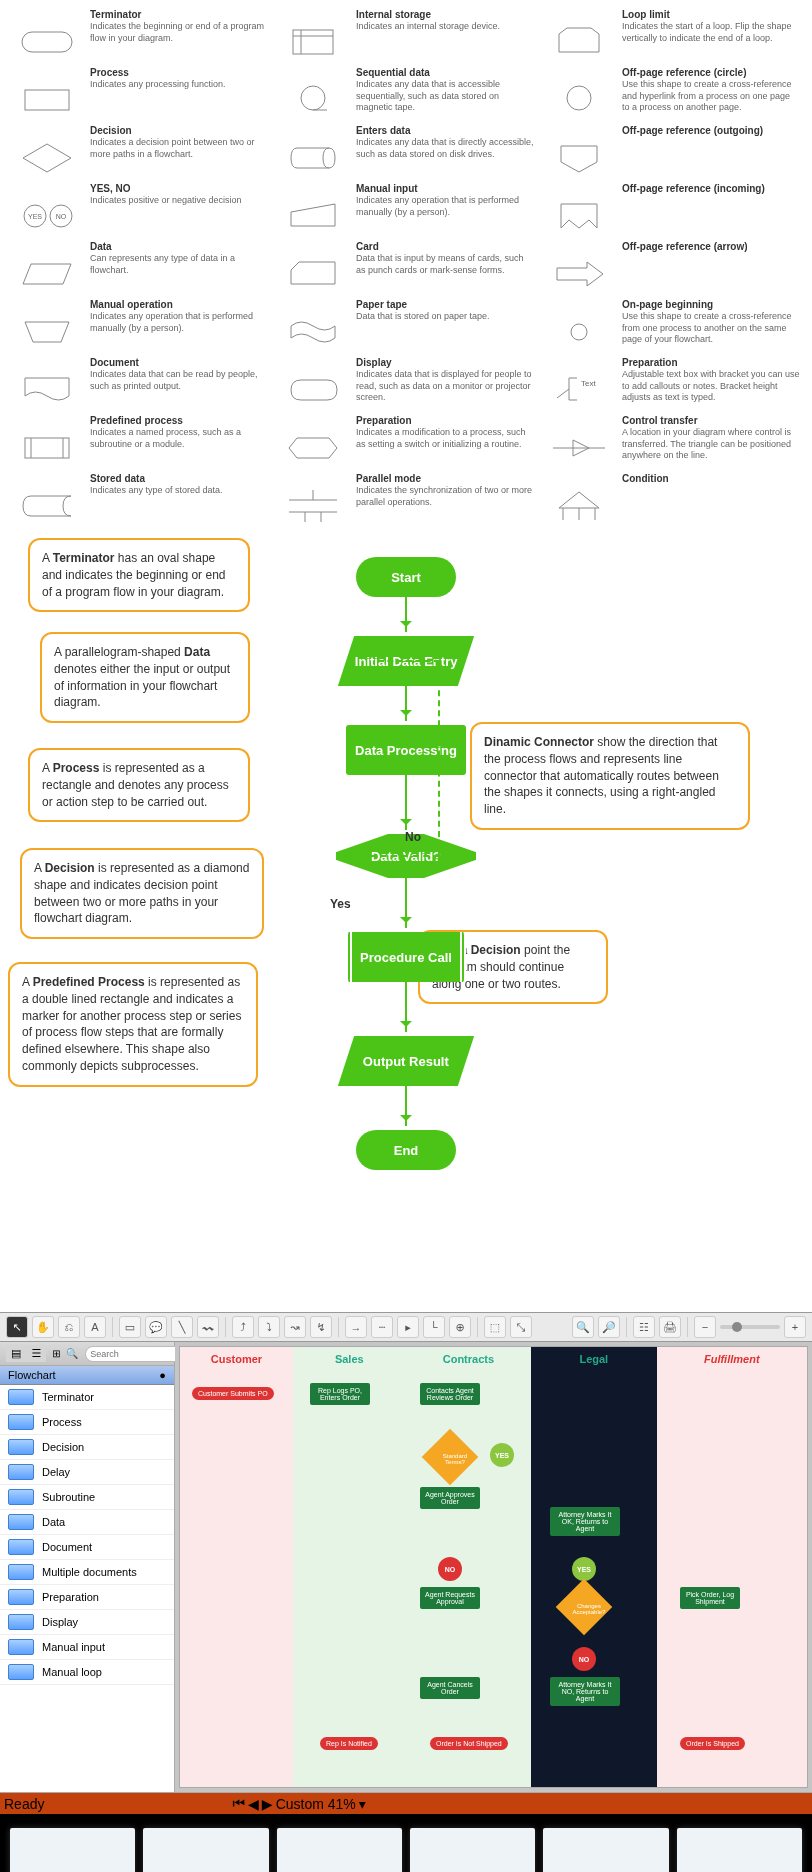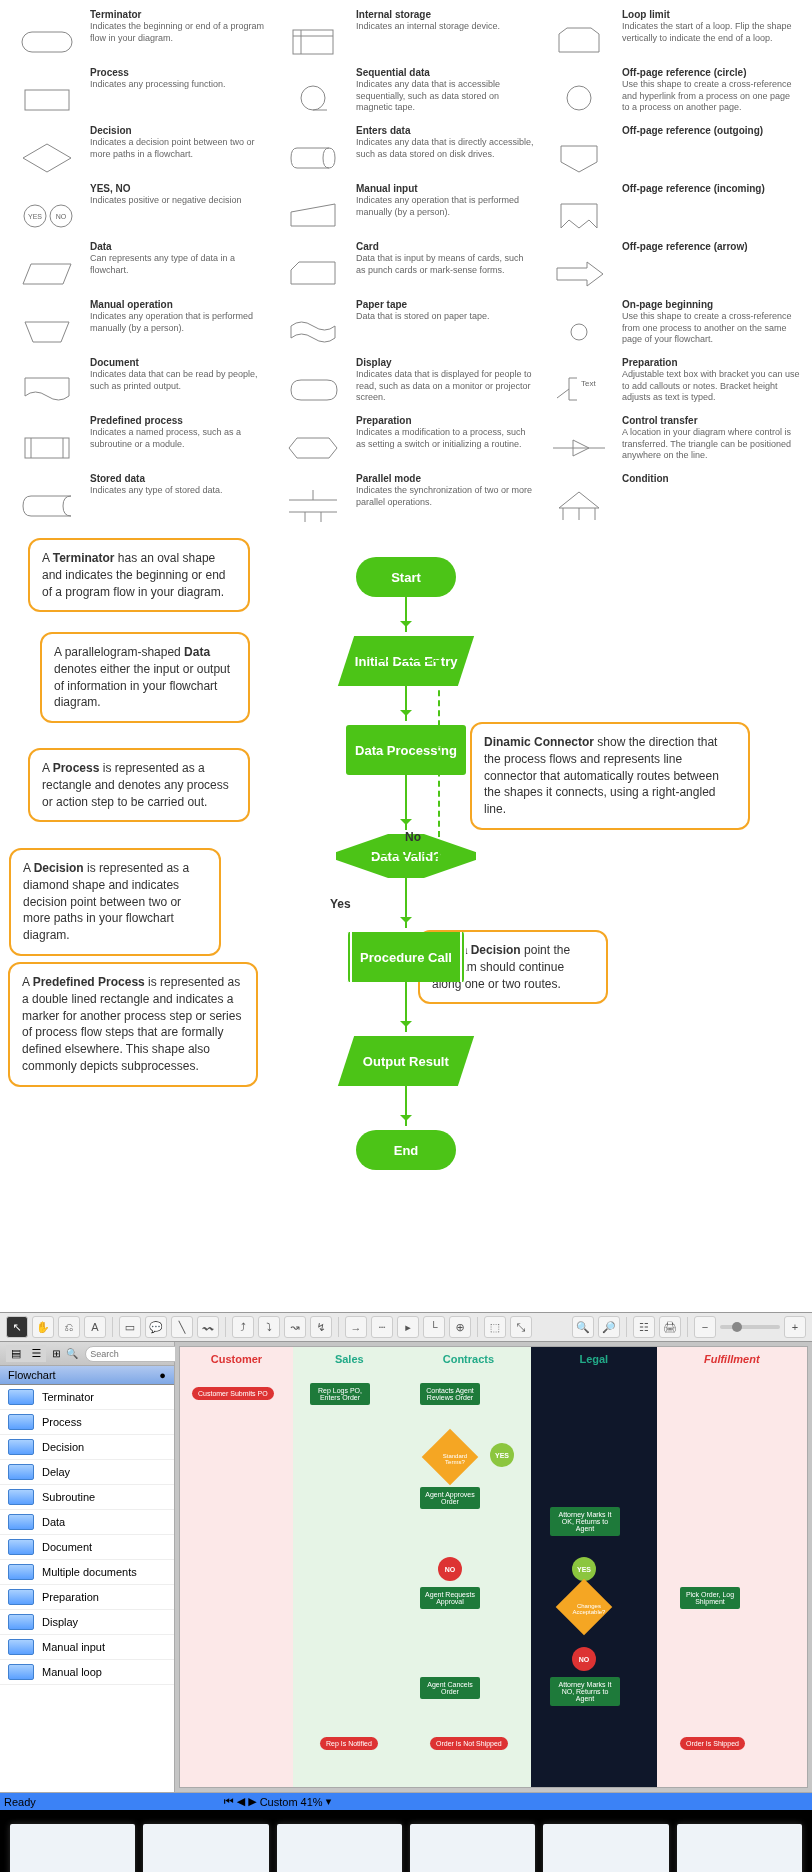--- a/index.html
+++ b/index.html
@@ -61,21 +61,21 @@
 .swim.c3 { left: 36%; width: 20%; background: #e6f4e6; } .swim.c3 .swim-head { color: #2a8; }
 .swim.c4 { left: 56%; width: 20%; background: #0f172a; } .swim.c4 .swim-head { color: #2a8; }
 .swim.c5 { left: 76%; width: 24%; background: #fce8e8; } .swim.c5 .swim-head { color: #d33; font-style: italic; }
 .fc-box { position:absolute; background:#1e7a3a; color:#fff; font-size:7px; padding:4px; border-radius:2px; text-align:center; width:60px; }
 .fc-pill { position:absolute; background:#d33; color:#fff; font-size:7px; padding:3px 6px; border-radius:10px; text-align:center; }
 .fc-diam { position:absolute; width:40px; height:40px; background:#f5a623; transform:rotate(45deg); }
 .fc-diam span { transform:rotate(-45deg); display:block; font-size:6px; color:#fff; text-align:center; padding-top:14px; }
 .fc-circ { position:absolute; width:24px; height:24px; border-radius:50%; display:flex; align-items:center; justify-content:center; font-size:7px; font-weight:bold; color:#fff; }
 .fc-circ.yes { background:#8cc63f; } .fc-circ.no { background:#d33; }
 
-.statusbar { background: #3b82f6; border-top: 1px solid #aaa; font-size: 11px; padding: 2px 4px; display: flex; align-items: center; gap: 8px; }
+.statusbar { background: #c2410c; border-top: 1px solid #aaa; font-size: 14px; padding: 2px 4px; display: flex; align-items: center; gap: 8px; }
 .statusbar .zoom { display:flex; align-items:center; gap:3px; margin-left:180px; }
 
 
 .thumbs { background: #000; padding: 14px 10px 18px; display: flex; gap: 8px; }
 .thumb { flex: 1; height: 80px; background: #eef3f8; border-radius: 2px; box-shadow: 0 0 6px rgba(255,255,255,0.2); }
 .thumb-label { color: #fff; font-size: 12px; padding: 6px 20px; background: #000; }
 </style>
 </head>
 <body>
 
@@ -317,21 +317,21 @@
       <div class="legend-text">
         <b>Condition</b>
       </div>
     </div>
   </div>
 
 <div class="flowchart-section">
   <div class="callout" style="top:6px;left:28px;width:222px" id="co-term">A <b>Terminator</b> has an oval shape and indicates the beginning or end of a program flow in your diagram.</div>
   <div class="callout" style="top:100px;left:40px;width:210px" id="co-data">A parallelogram-shaped <b>Data</b> denotes either the input or output of information in your flowchart diagram.</div>
   <div class="callout" style="top:216px;left:28px;width:222px" id="co-proc">A <b>Process</b> is represented as a rectangle and denotes any process or action step to be carried out.</div>
-  <div class="callout" style="top:316px;left:9px;width:212px" id="co-dec">A <b>Decision</b> is represented as a diamond shape and indicates decision point between two or more paths in your flowchart diagram.</div>
+  <div class="callout" style="top:316px;left:20px;width:244px" id="co-dec">A <b>Decision</b> is represented as a diamond shape and indicates decision point between two or more paths in your flowchart diagram.</div>
   <div class="callout" style="top:430px;left:8px;width:250px" id="co-pre">A <b>Predefined Process</b> is represented as a double lined rectangle and indicates a marker for another process step or series of process flow steps that are formally defined elsewhere. This shape also commonly depicts subprocesses.</div>
   <div class="callout" style="top:190px;left:470px;width:280px" id="co-conn"><b>Dinamic Connector</b> show the direction that the process flows and represents line connector that automatically routes between the shapes it connects, using a right-angled line.</div>
   <div class="callout" style="top:398px;left:418px;width:190px" id="co-after">After a <b>Decision</b> point the program should continue along one or two routes.</div>
 
   <div class="flow-node node-term" style="top:25px">
       <span>Start</span>
     </div>
   <div class="v-arrow" style="top:65px;height:35px"></div>
   <div class="flow-node node-data" style="top:104px">
       <span>Initial Data Entry</span>

